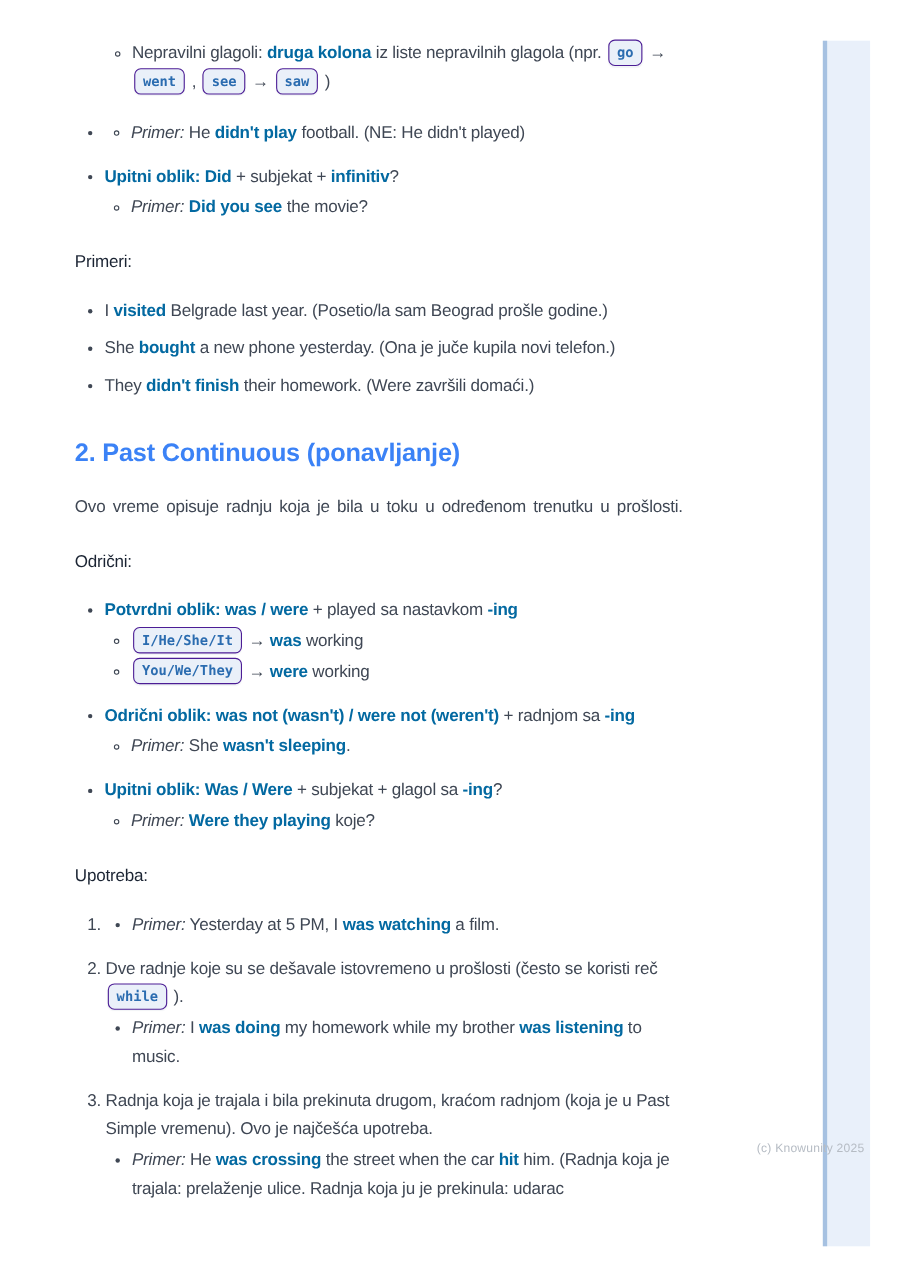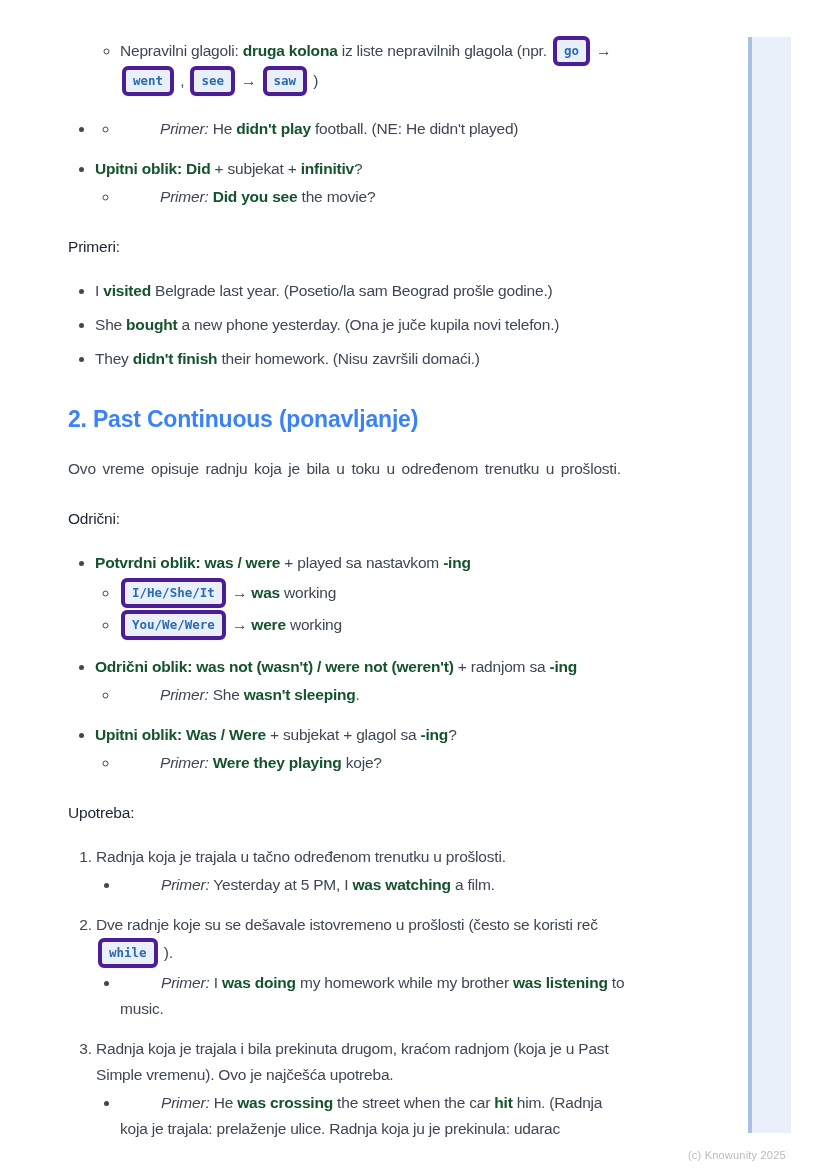--- a/index.html
+++ b/index.html
@@ -9,22 +9,22 @@
     position: relative; overflow: hidden;
     font-family: "Liberation Sans", "DejaVu Sans", sans-serif;
     color: #3f4754;
   }
   .page { position: absolute; inset: 0; background: #ffffff; }
 
   .content {
     position: absolute; left: 68px; top: 36px; width: 558px;
     font-size: 15.5px; line-height: 26px; letter-spacing: -0.2px;
   }
-  .b { font-weight: bold; color: #14532d; }
-  .i { font-style: italic; margin-left: 41px; }
+  .b { font-weight: bold; color: #0369a1; }
+  .i { font-style: italic; }
 
   h2.heading {
     font-size: 23px; line-height: 30px; font-weight: bold;
     color: #3b82f6; letter-spacing: -0.2px;
     margin: 32px 0 22px 0;
   }
   p.label { font-weight: normal; color: #1b2433; margin: 24px 0 18px 0; }
   p.para { margin: 20px 0 22px 0; }
   p.para.justify { text-align: justify; word-spacing: 2.5px; }
 
@@ -39,37 +39,37 @@
   li::marker { color: #3f4754; }
 
   ul.sub { margin: 2px 0 0 0; padding-left: 24px; list-style: circle; }
   ul.sub.disc { list-style: disc; }
   ul.sub > li { margin: 2px 0 0 0; }
 
   .chip {
     font-family: "DejaVu Sans Mono", "Liberation Mono", monospace;
     font-size: 12.5px; font-weight: bold; line-height: 17px;
     color: #2b6cb0; background: #eaf0f9;
-    border: 4px solid #4c1d95; border-radius: 6px;
+    border: 1px solid #4c1d95; border-radius: 6px;
     padding: 2px 7px 3px 7px; margin: 0 2px;
     display: inline-block; white-space: nowrap; vertical-align: 1px;
     box-shadow: 0 1px 1px rgba(30, 60, 110, 0.06);
     letter-spacing: 0;
   }
 
   .scrollbar-track {
     position: absolute; left: 752px; top: 37px; width: 39px; height: 1096px;
     background: #e9f0fa;
   }
   .scrollbar-thumb {
     position: absolute; left: 748px; top: 37px; width: 4px; height: 1096px;
     background: #a6c1e1;
   }
   .watermark {
-    position: absolute; left: 688px; top: 1148px; z-index: 5;
+    position: absolute; left: 688px; top: 1037px; z-index: 5;
     font-size: 11px; line-height: 14px; color: #b6bcc4; letter-spacing: 0.2px;
   }
 </style>
 </head>
 <body>
 
 <div class="page">
   <div class="content">
       <ul class="lst circle indent">
         <li><span><span>Nepravilni glagoli: </span><span class="b">druga kolona</span><span> iz liste nepravilnih glagola (npr. </span><span class="chip">go</span><span> → </span><span class="chip">went</span><span> , </span><span class="chip">see</span><span> → </span><span class="chip">saw</span><span> )</span></span></li>
@@ -79,40 +79,40 @@
             <li><span><span class="i">Primer:</span><span> He </span><span class="b">didn't play</span><span> football. (NE: He didn't played)</span></span></li>
           </ul></li>
         <li><span><span class="b">Upitni oblik: Did</span><span> + subjekat + </span><span class="b">infinitiv</span><span>?</span></span><ul class="sub">
             <li><span><span class="i">Primer:</span><span> </span><span class="b">Did you see</span><span> the movie?</span></span></li>
           </ul></li>
       </ul>
       <p class="label">Primeri:</p>
       <ul class="lst tight">
         <li><span><span>I </span><span class="b">visited</span><span> Belgrade last year. (Posetio/la sam Beograd prošle godine.)</span></span></li>
         <li><span><span>She </span><span class="b">bought</span><span> a new phone yesterday. (Ona je juče kupila novi telefon.)</span></span></li>
-        <li><span><span>They </span><span class="b">didn't finish</span><span> their homework. (Nisu završili domaći.)</span></span></li>
+        <li><span><span>They </span><span class="b">didn't finish</span><span> their homework. (Were završili domaći.)</span></span></li>
       </ul>
       <h2 class="heading">2. Past Continuous (ponavljanje)</h2>
       <p class="para justify">Ovo vreme opisuje radnju koja je bila u toku u određenom trenutku u prošlosti.</p>
       <p class="label">Odrični:</p>
       <ul class="lst">
         <li><span><span class="b">Potvrdni oblik: was / were</span><span> + played sa nastavkom </span><span class="b">-ing</span></span><ul class="sub">
             <li><span><span class="chip">I/He/She/It</span><span> → </span><span class="b">was</span><span> working</span></span></li>
-            <li><span><span class="chip">You/We/Were</span><span> → </span><span class="b">were</span><span> working</span></span></li>
+            <li><span><span class="chip">You/We/They</span><span> → </span><span class="b">were</span><span> working</span></span></li>
           </ul></li>
         <li><span><span class="b">Odrični oblik: was not (wasn't) / were not (weren't)</span><span> + radnjom sa </span><span class="b">-ing</span></span><ul class="sub">
             <li><span><span class="i">Primer:</span><span> She </span><span class="b">wasn't sleeping</span><span>.</span></span></li>
           </ul></li>
         <li><span><span class="b">Upitni oblik: Was / Were</span><span> + subjekat + glagol sa </span><span class="b">-ing</span><span>?</span></span><ul class="sub">
             <li><span><span class="i">Primer:</span><span> </span><span class="b">Were they playing</span><span> koje?</span></span></li>
           </ul></li>
       </ul>
       <p class="label">Upotreba:</p>
       <ol class="lst">
-        <li><span><span>Radnja koja je trajala u tačno određenom trenutku u prošlosti.</span></span><ul class="sub disc">
+        <li><ul class="sub disc">
             <li><span><span class="i">Primer:</span><span> Yesterday at 5 PM, I </span><span class="b">was watching</span><span> a film.</span></span></li>
           </ul></li>
         <li><span><span>Dve radnje koje su se dešavale istovremeno u prošlosti (često se koristi reč </span><span class="chip">while</span><span> ).</span></span><ul class="sub disc">
             <li><span><span class="i">Primer:</span><span> I </span><span class="b">was doing</span><span> my homework while my brother </span><span class="b">was listening</span><span> to music.</span></span></li>
           </ul></li>
         <li><span><span>Radnja koja je trajala i bila prekinuta drugom, kraćom radnjom (koja je u Past Simple vremenu). Ovo je najčešća upotreba.</span></span><ul class="sub disc">
             <li><span><span class="i">Primer:</span><span> He </span><span class="b">was crossing</span><span> the street when the car </span><span class="b">hit</span><span> him. (Radnja koja je trajala: prelaženje ulice. Radnja koja ju je prekinula: udarac</span></span></li>
           </ul></li>
       </ol>
     </div>

